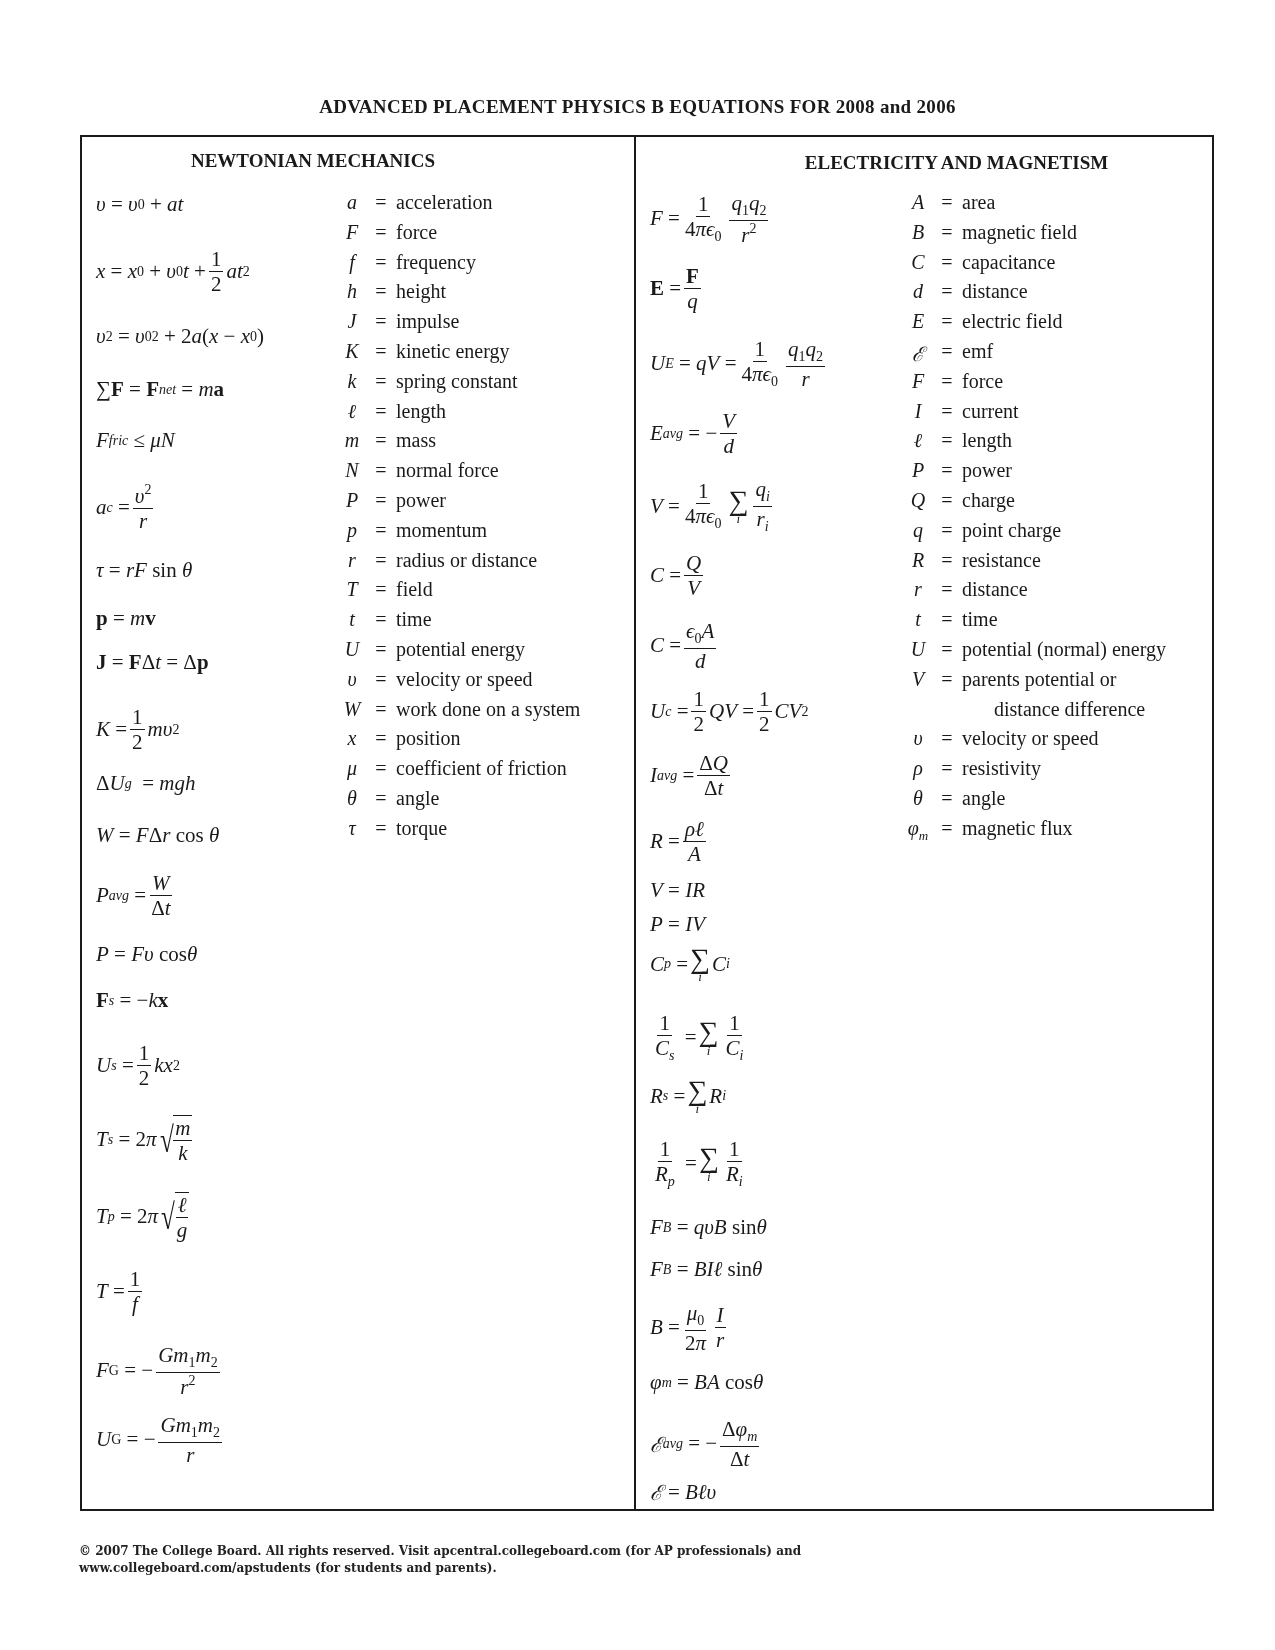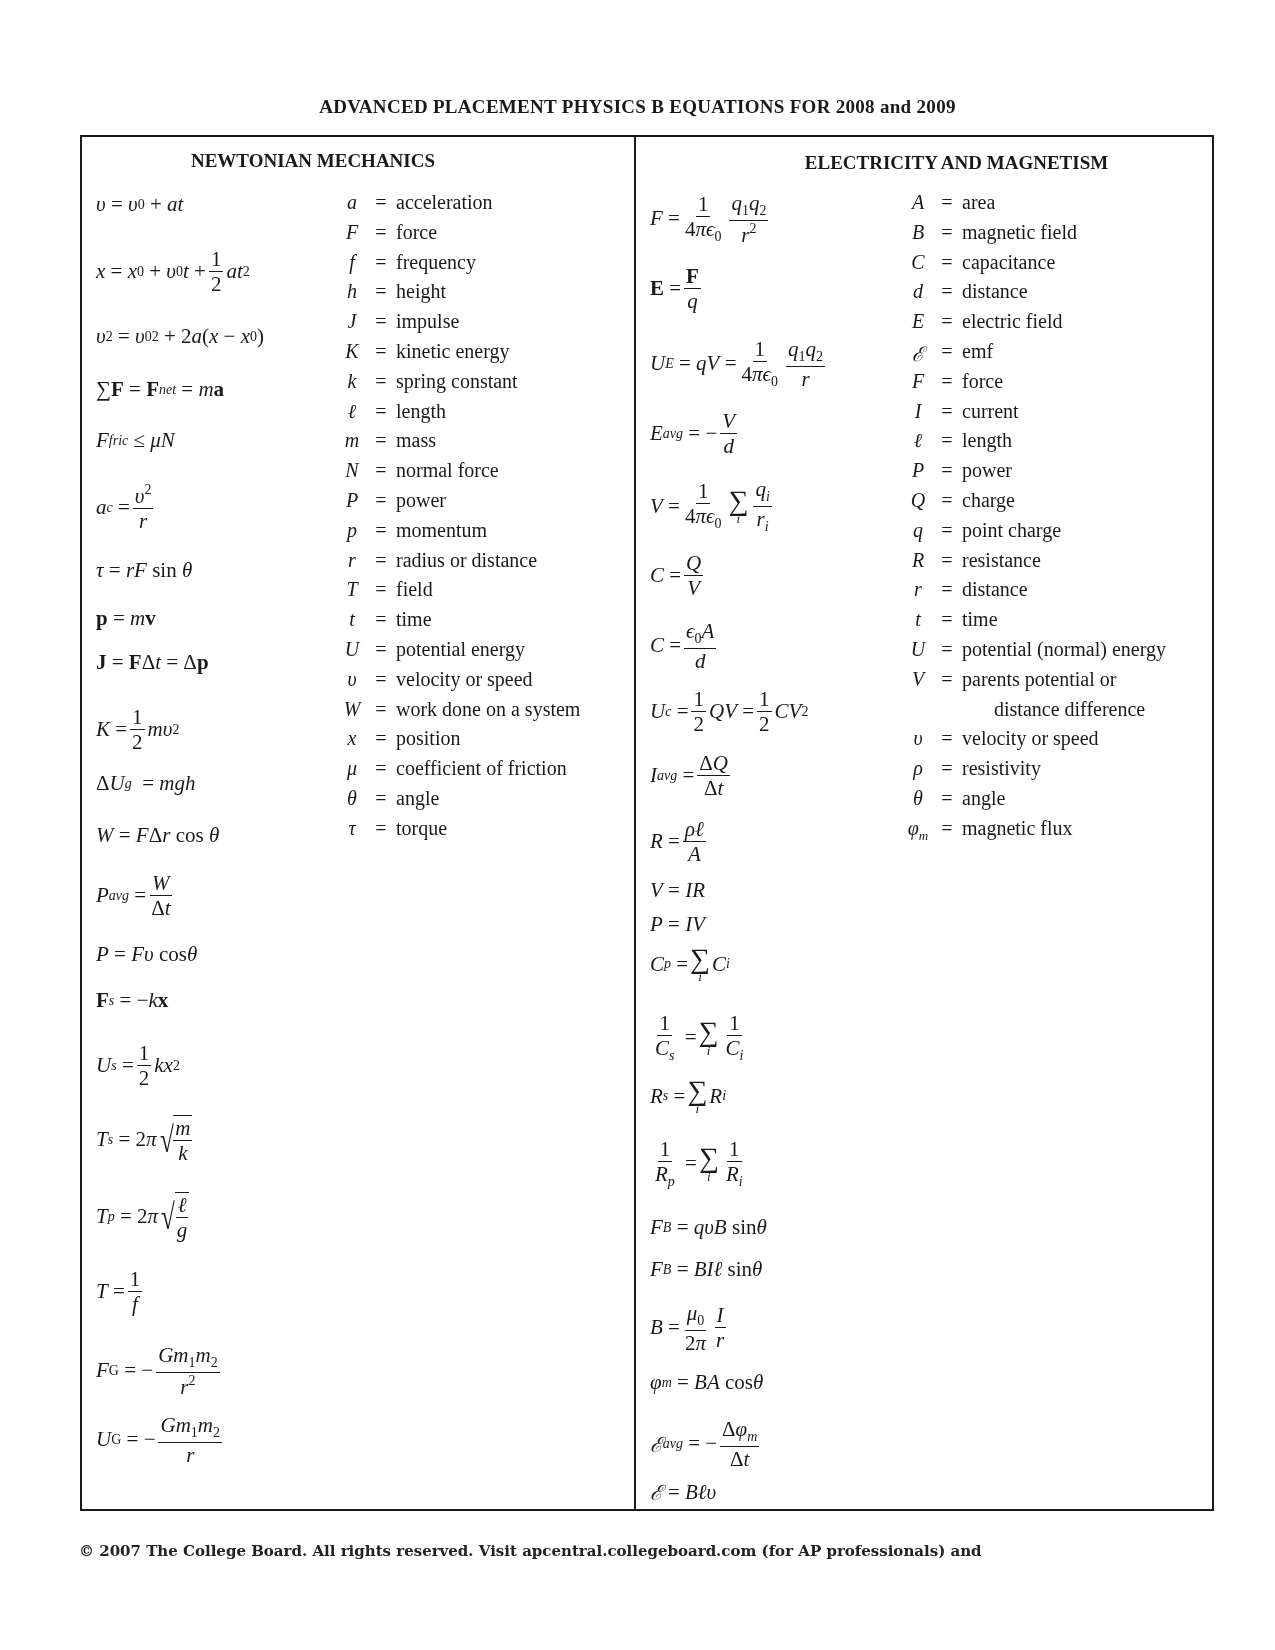--- a/index.html
+++ b/index.html
@@ -24,26 +24,26 @@
   .sum .sig { font-size:28px; }
   .sum .idx { font-size:13px; font-style:italic; }
   .sqrt { display:inline-flex; align-items:center; }
   .sqrt .rad { font-size:36px; line-height:1; transform:scaleX(0.7); margin-right:-3px; }
   .sqrt .under { border-top:1.8px solid #1a1a1a; padding-top:1px; }
   .vars { font-size:20px; }
   .v { position:absolute; display:flex; white-space:nowrap; }
   .v .sym { width:28px; text-align:center; font-style:italic; }
   .v .eqs { width:30px; text-align:center; }
   .v .desc { }
-  .footer { left:79px; top:1543px; font-family:"DejaVu Serif",serif; font-size:15px; line-height:17px; font-weight:bold; color:#222; }
+  .footer { left:79px; top:1543px; font-family:"DejaVu Serif",serif; font-size:12px; line-height:17px; font-weight:bold; color:#222; }
 </style>
 </head>
 <body>
 
-<div class="abs title">ADVANCED PLACEMENT PHYSICS B EQUATIONS FOR 2008 and 2009</div>
+<div class="abs title">ADVANCED PLACEMENT PHYSICS B EQUATIONS FOR 2008 and 2006</div>
 
 <div class="abs box"></div>
 <div class="abs divider"></div>
 
 <div class="abs sect" style="left:82px;width:462px;top:150px;">NEWTONIAN MECHANICS</div>
 <div class="abs sect" style="left:636px;width:641px;top:152px;">ELECTRICITY AND MAGNETISM</div>
 
 <div id="mech-eqs">
   <div class="abs eq" style="left:96px;top:192px;" aria-label="v = v0 + at"><i>υ</i>&nbsp;=&nbsp;<i>υ</i><span class="subn">0</span>&nbsp;+&nbsp;<i>at</i></div>
   <div class="abs eq" style="left:96px;top:248px;" aria-label="x = x0 + v0 t + (1/2) a t^2"><i>x</i>&nbsp;=&nbsp;<i>x</i><span class="subn">0</span>&nbsp;+&nbsp;<i>υ</i><span class="subn">0</span><i>t</i>&nbsp;+<span class="frac">
@@ -428,13 +428,14 @@
     </div>
     <div class="v" style="left: 904px; top: 816.8px;">
       <span class="sym">φ<span class="sub" style="font-size:13px">m</span></span>
       <span class="eqs">=</span>
       <span class="desc">magnetic flux</span>
     </div>
   </div>
 
 <div class="abs footer">
   <div>© 2007 The College Board. All rights reserved. Visit apcentral.collegeboard.com (for AP professionals) and</div>
+  <div>www.collegeboard.com/apstudents (for students and parents).</div>
 </div>
 
 </body></html>

